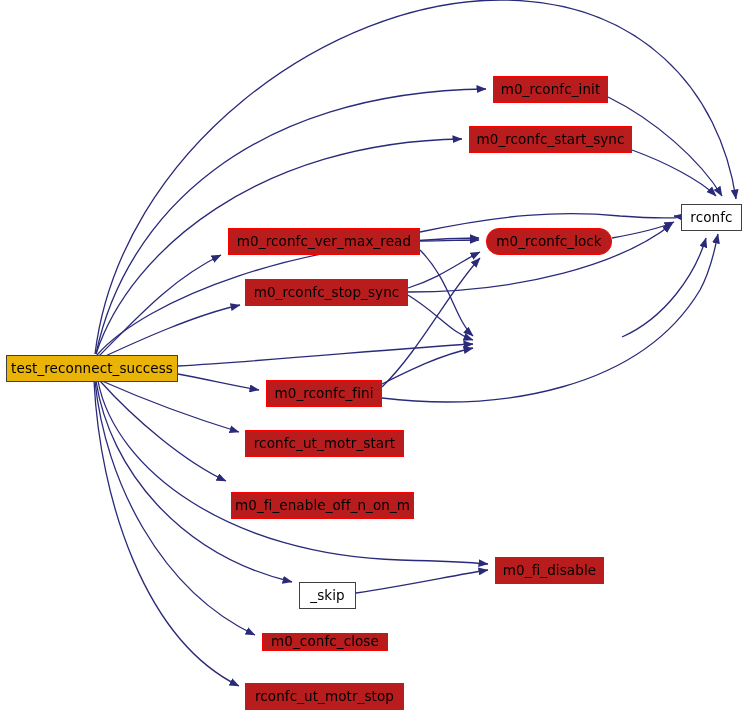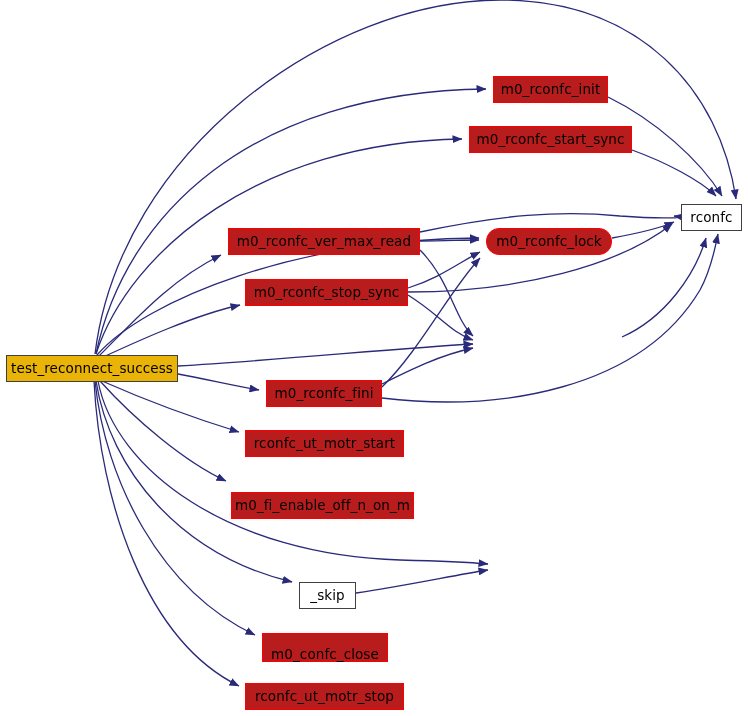--- a/index.html
+++ b/index.html
@@ -106,23 +106,26 @@
   </div>
   <div class="node" style="left:266px;top:380px;width:116px;height:27px;">
     <span>m0_rconfc_fini</span>
   </div>
   <div class="node" style="left:245px;top:430px;width:159px;height:27px;">
     <span>rconfc_ut_motr_start</span>
   </div>
   <div class="node" style="left:231px;top:480px;width:183px;height:27px;margin-top:12px;">
     <span>m0_fi_enable_off_n_on_m</span>
   </div>
+  <div class="node" style="left:495px;top:557px;width:109px;height:27px;">
+    <span>m0_fi_disable</span>
+  </div>
   <div class="node plain" style="left:299px;top:582px;width:57px;height:27px;">
     <span>_skip</span>
   </div>
-  <div class="node" style="left:262px;top:633px;width:126px;height:29px;align-items:flex-end;">
+  <div class="node" style="left:262px;top:633px;width:126px;height:18px;">
     <span>m0_confc_close</span>
   </div>
   <div class="node" style="left:245px;top:683px;width:159px;height:27px;">
     <span>rconfc_ut_motr_stop</span>
   </div>
 
 </div>
 
 </body></html>

